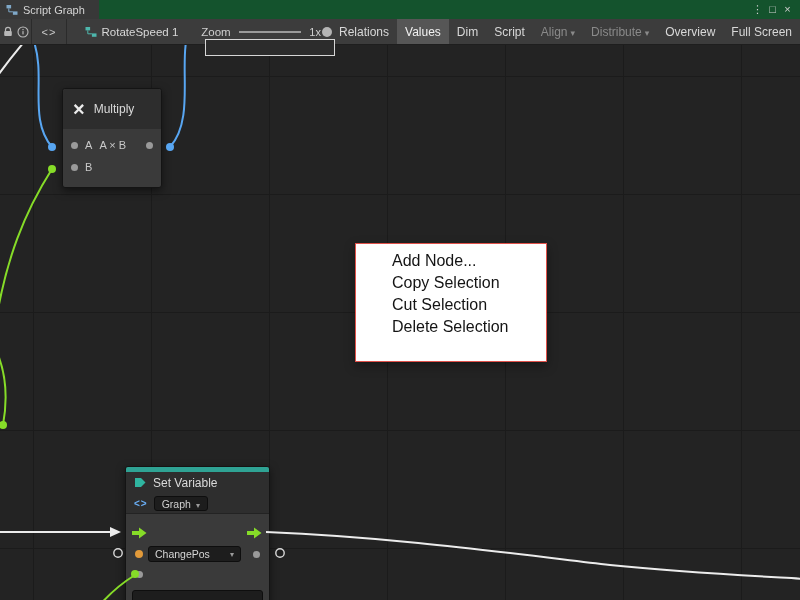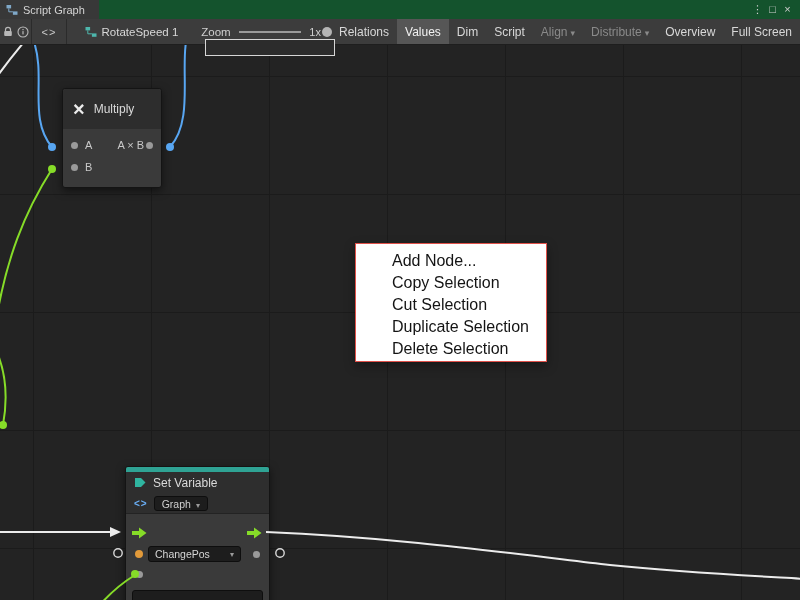--- a/index.html
+++ b/index.html
@@ -53,21 +53,21 @@
     padding:0 10px;border-radius:3px 3px 0 0}
   .node-title{font-size:12px;color:#dadada}
   .pdot{width:7px;height:7px;border-radius:50%;background:#9a9a9a;flex:0 0 auto}
 
   .mul{left:62px;top:43px;width:100px}
   .mul .node-head{height:40px}
   .mul-x{font-size:20px;font-weight:700;color:#ececec;line-height:1}
   .mul-body{padding:5px 0 9px}
   .prow{height:22px;display:flex;align-items:center;padding:0 8px;font-size:11px;color:#c9c9c9}
   .prow .plabel{margin-left:7px}
-  .prow .out{margin-left:auto;margin-right:2px;color:#c9c9c9}
+  .prow .out{margin-left:auto;margin-right:20px;color:#c9c9c9}
 
   .sv{left:125px;top:421px;width:145px;height:141px;background:#3a3a3a}
   .sv-strip{height:5px;background:#2fa394;border-radius:2px 2px 0 0}
   .sv-head{height:21px;background:#2e2e2e;display:flex;align-items:center;gap:6px;
     padding:0 8px;font-size:11.5px;color:#dcdcdc}
   .sv-sub{height:21px;background:#2e2e2e;display:flex;align-items:center;gap:6px;
     padding:0 8px;border-bottom:1px solid #232323}
   .code-glyph{font-size:10px;font-weight:700;color:#6aaef5;letter-spacing:1px}
   .pill{background:#1d1d1d;border:1px solid #0e0e0e;border-radius:3px;height:15px;
     display:flex;align-items:flex-end;gap:5px;padding:0 7px;font-size:10.5px;color:#cfcfcf}
@@ -246,18 +246,17 @@
       <polygon points="110,482 121,487 110,492" fill="#ececec"></polygon>
       <path d="M 266 487 C 390 492 500 507 610 520 C 690 528 755 531 806 534" fill="none" stroke="#ececec" stroke-width="2"></path>
       <circle cx="118" cy="508" r="4.2" fill="#1f1f1f" stroke="#d8d8d8" stroke-width="1.4"></circle>
       <circle cx="280" cy="508" r="4.2" fill="#1f1f1f" stroke="#d8d8d8" stroke-width="1.4"></circle>
     </svg>
 
     <div class="menu">
       <div class="menu-item">Add Node...</div>
       <div class="menu-item">Copy Selection</div>
       <div class="menu-item">Cut Selection</div>
-      <div class="menu-item">Duplicate Selection</div>
       <div class="menu-item">Delete Selection</div>
     </div>
 
   </div>
 </div>
 
 </body></html>

